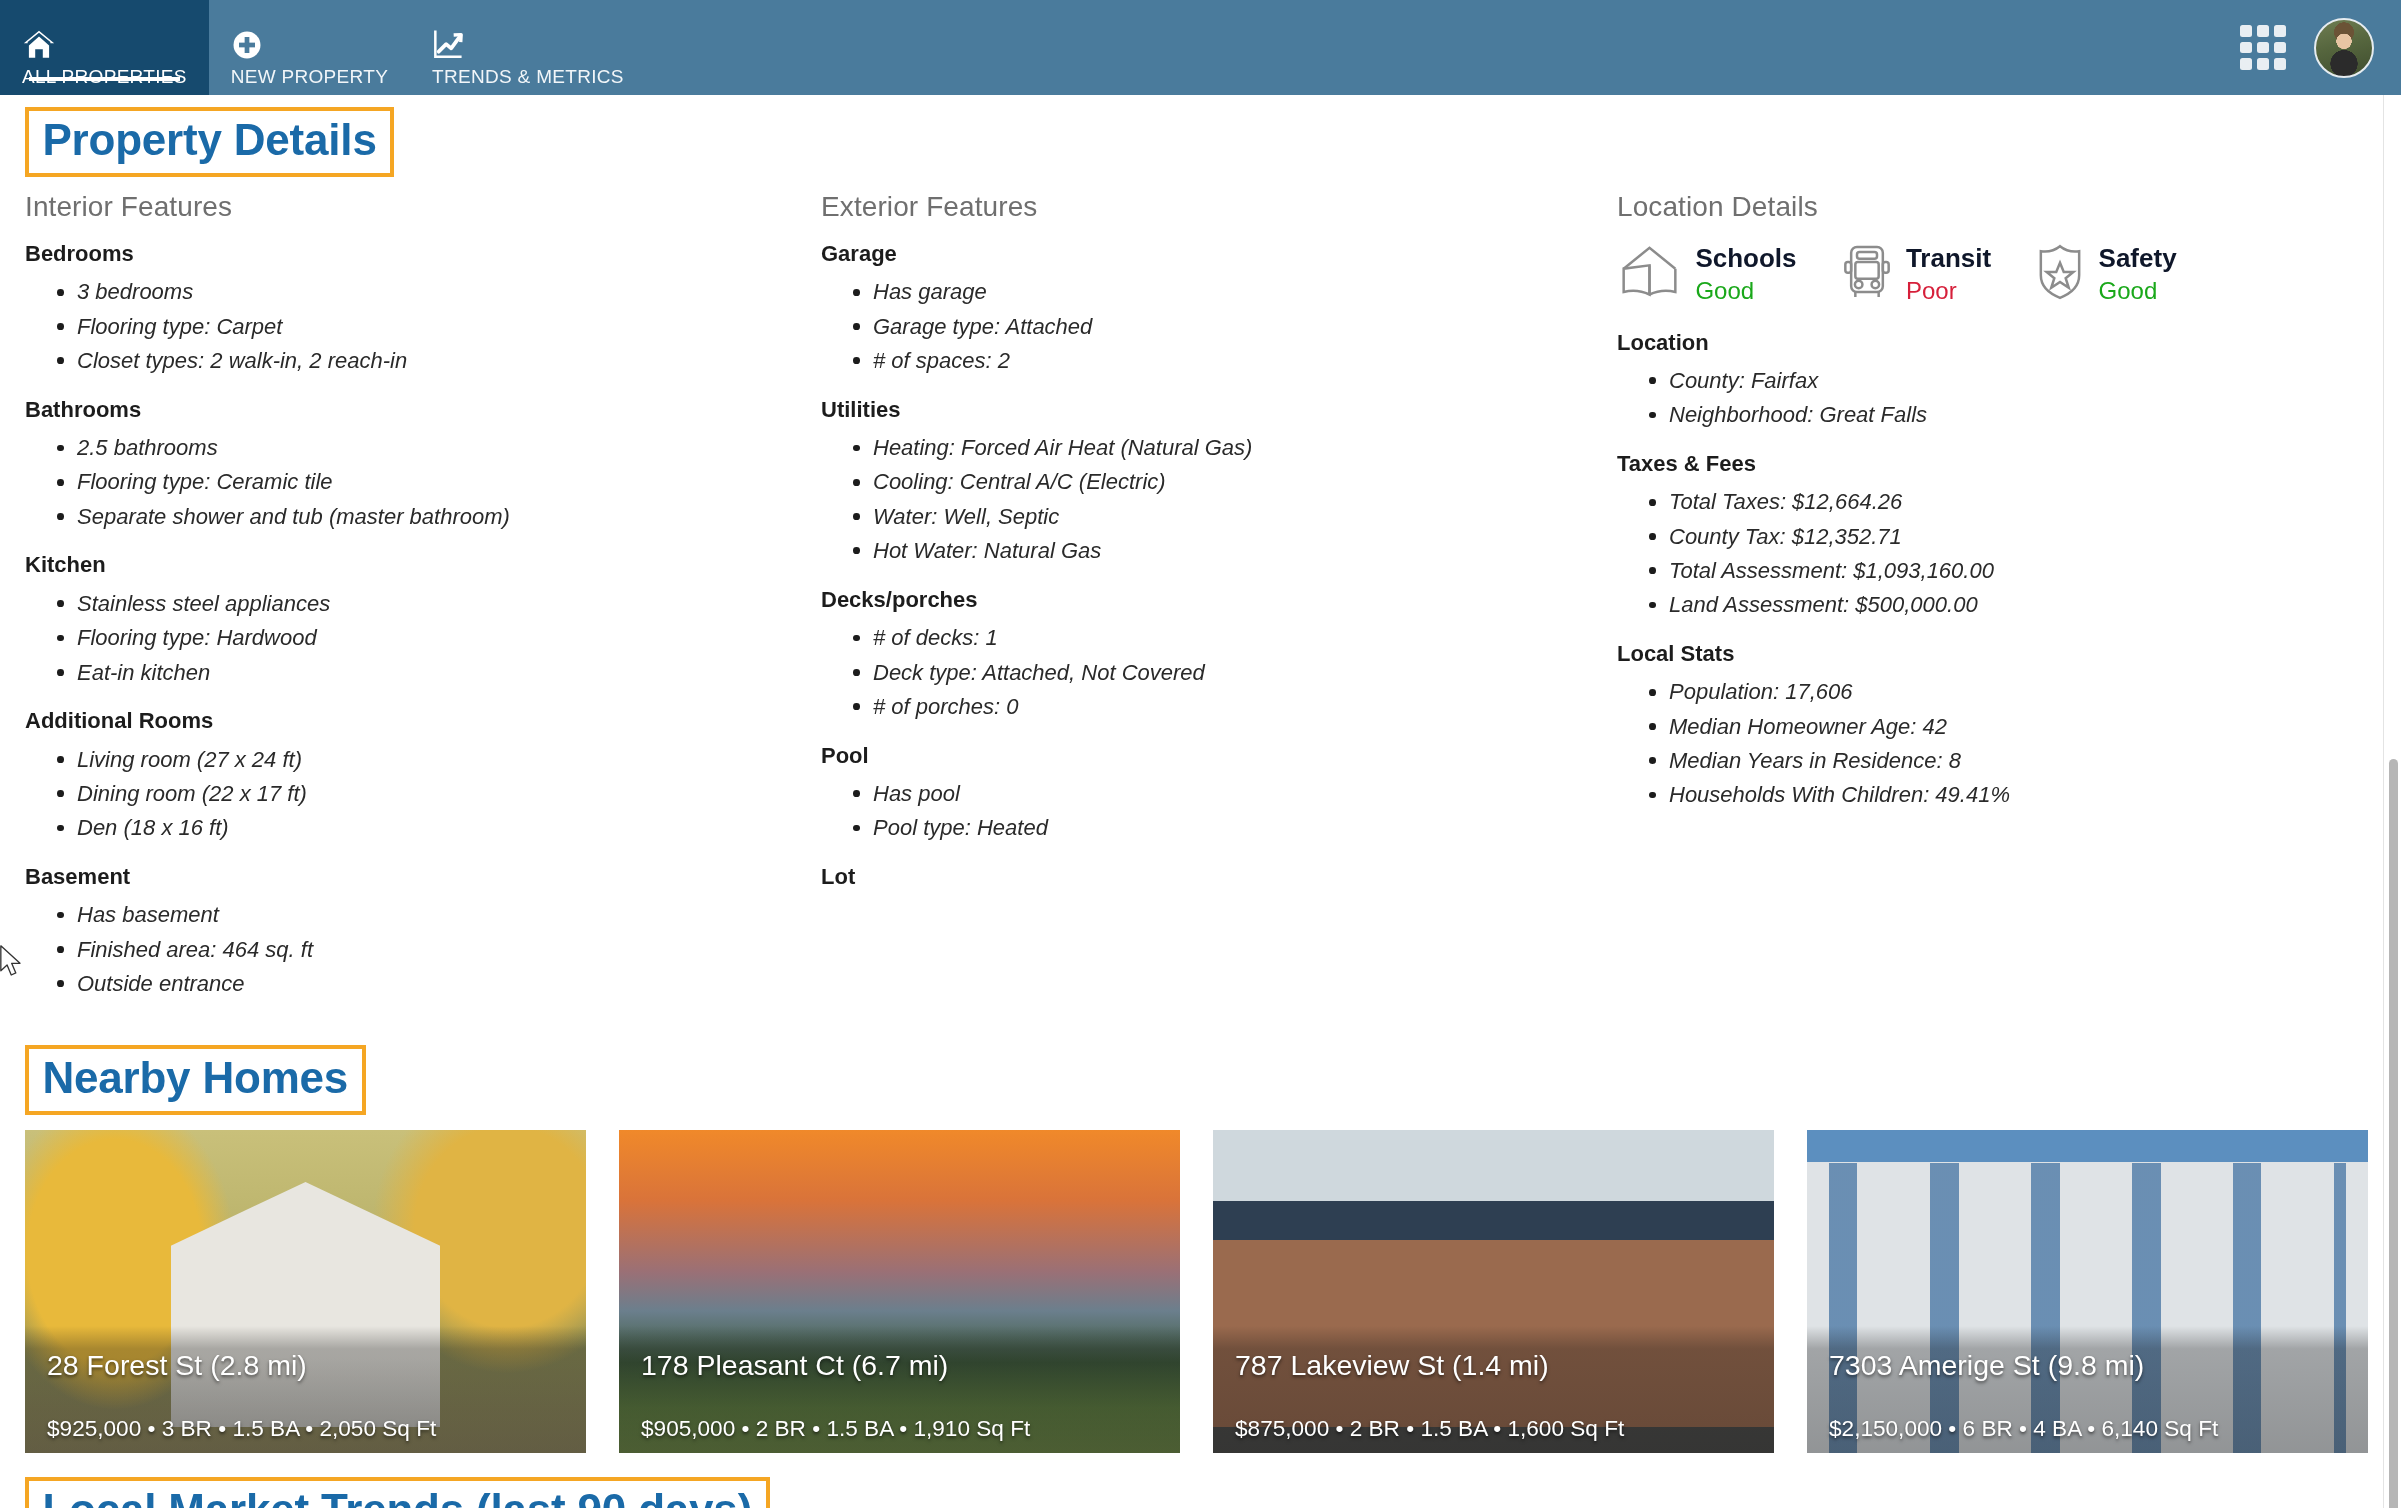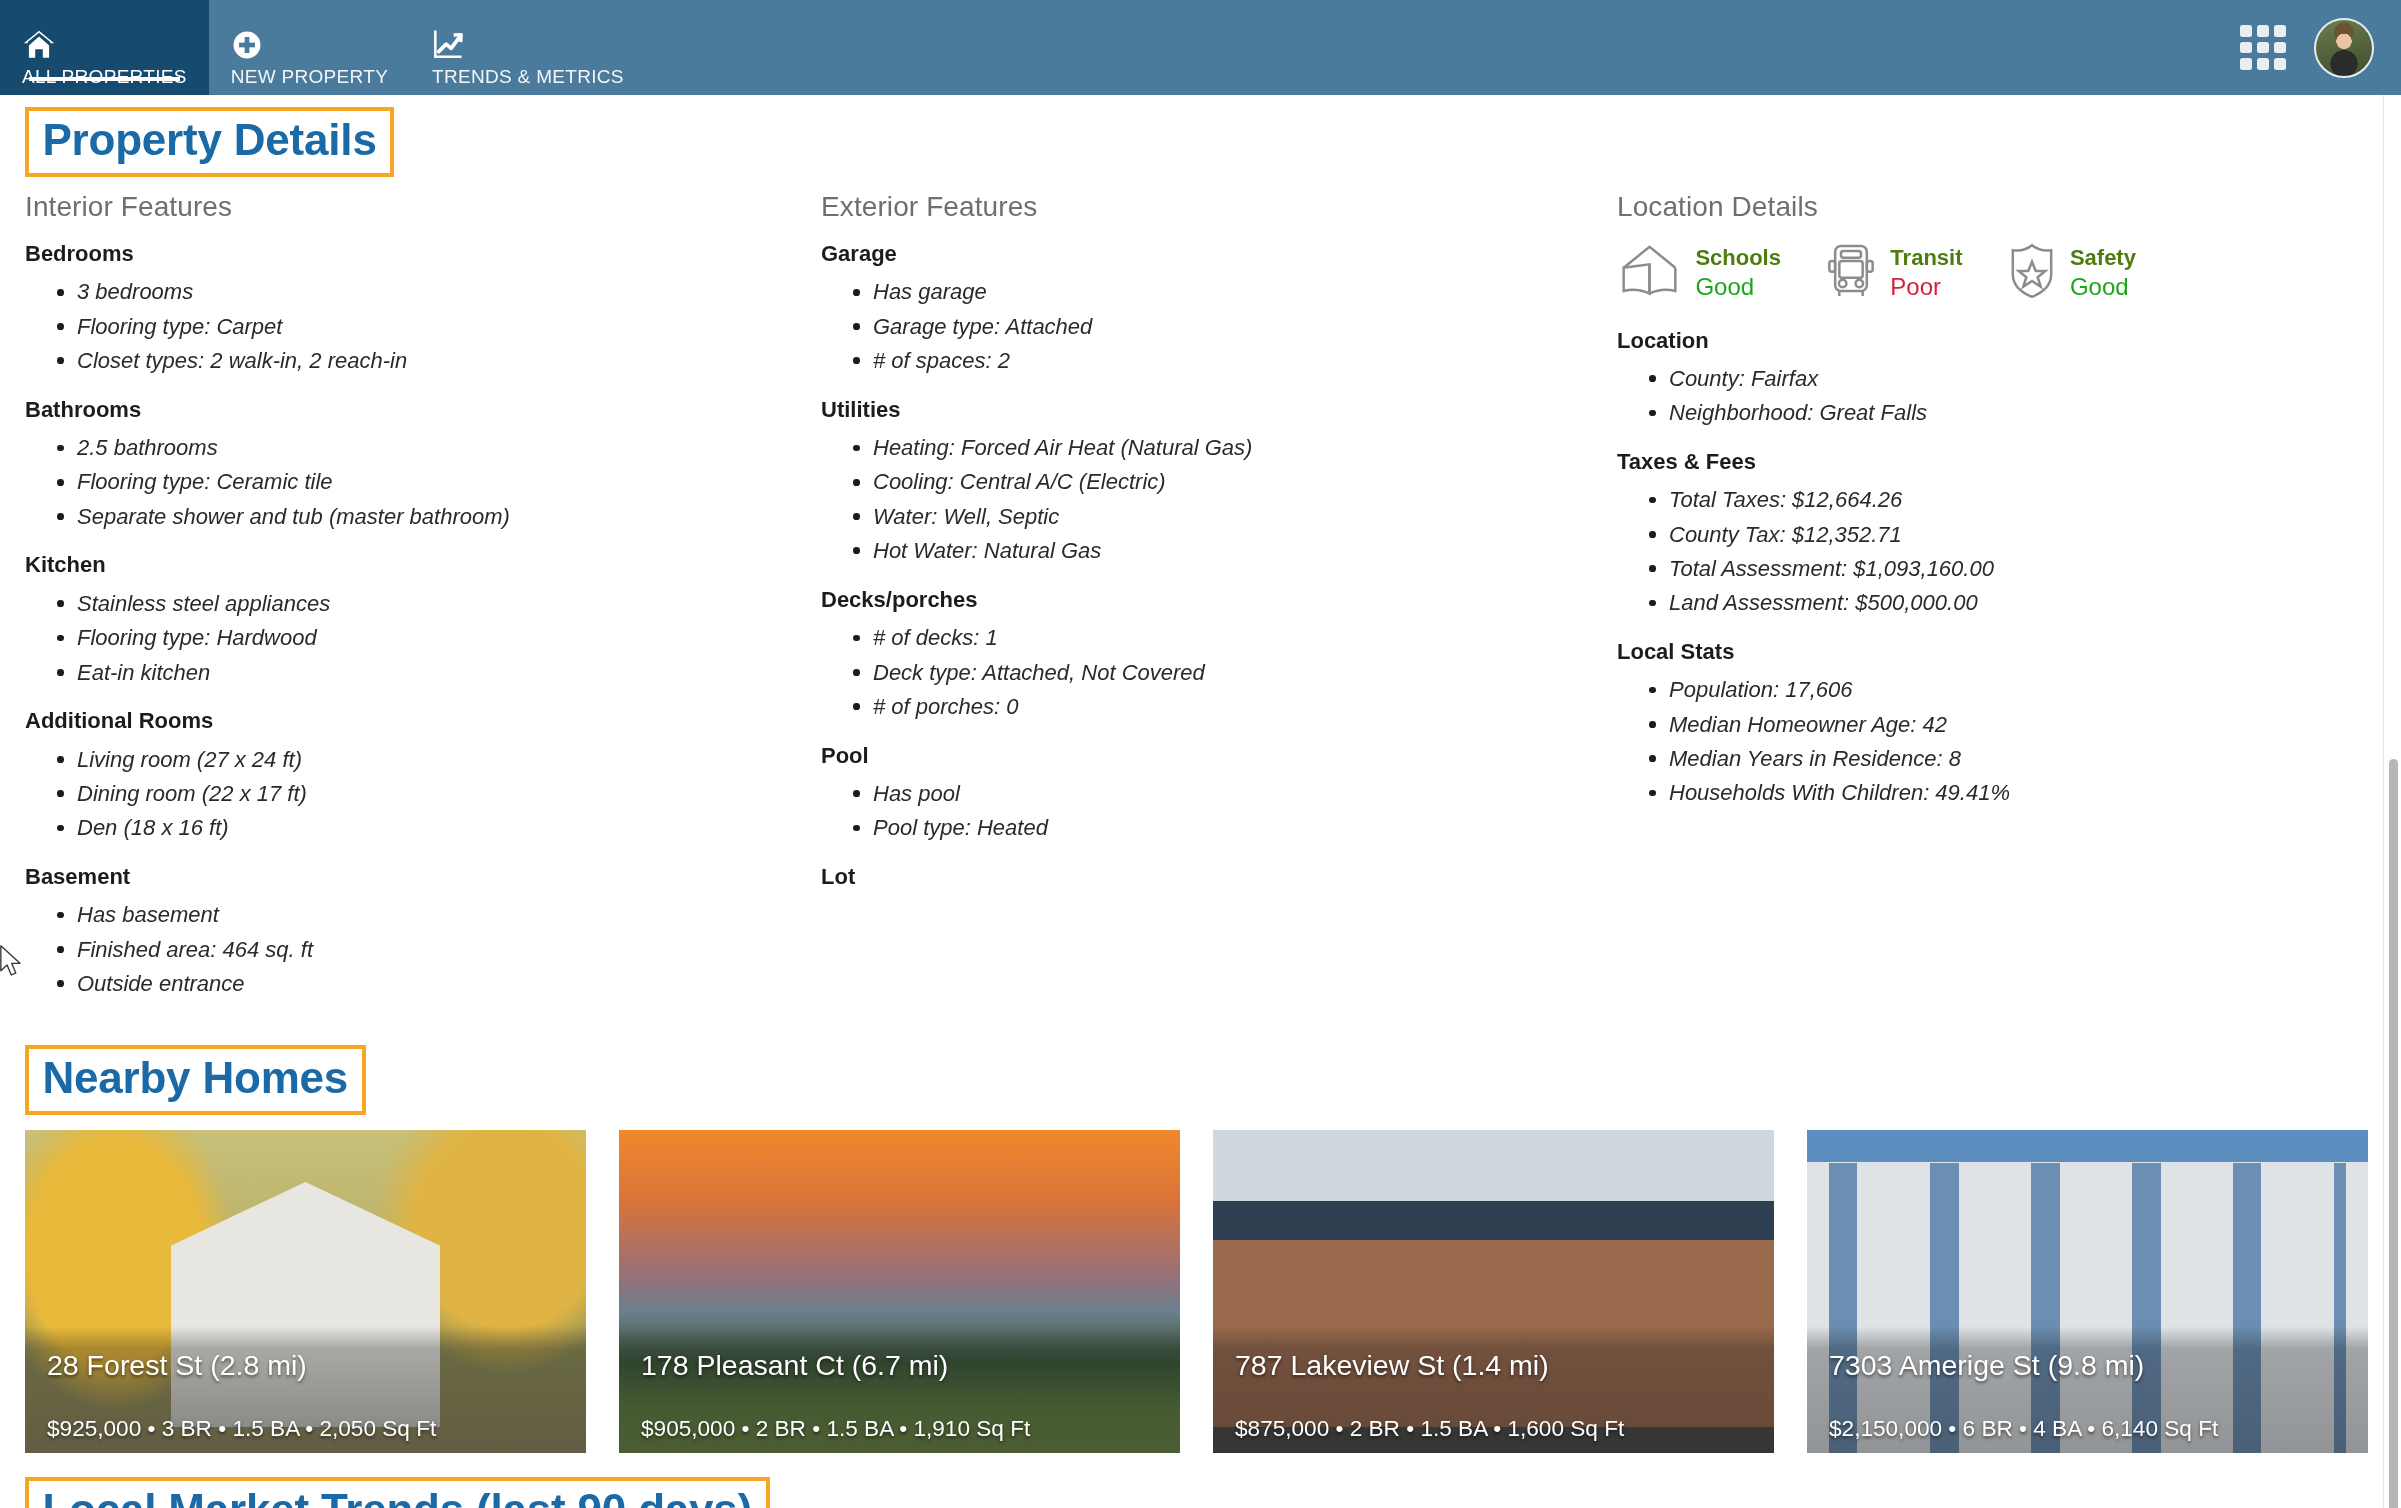--- a/index.html
+++ b/index.html
@@ -146,23 +146,23 @@
     margin: 11.7px 0 23.5px 0;
   }
   .score-item {
     display: flex;
     align-items: center;
     gap: 13.4px;
     margin-right: 44px;
   }
   .score-text { display: flex; flex-direction: column; }
   .score-label {
-    font-size: 22px;
+    font-size: 26px;
     font-weight: bold;
-    color: #4d7c0f;
+    color: #0f172a;
     line-height: 1.35;
   }
   .score-value {
     font-size: 24px;
     line-height: 1.25;
   }
   .score-good { color: #1aa81a; }
   .score-poor { color: #d61f3a; }
 
   

